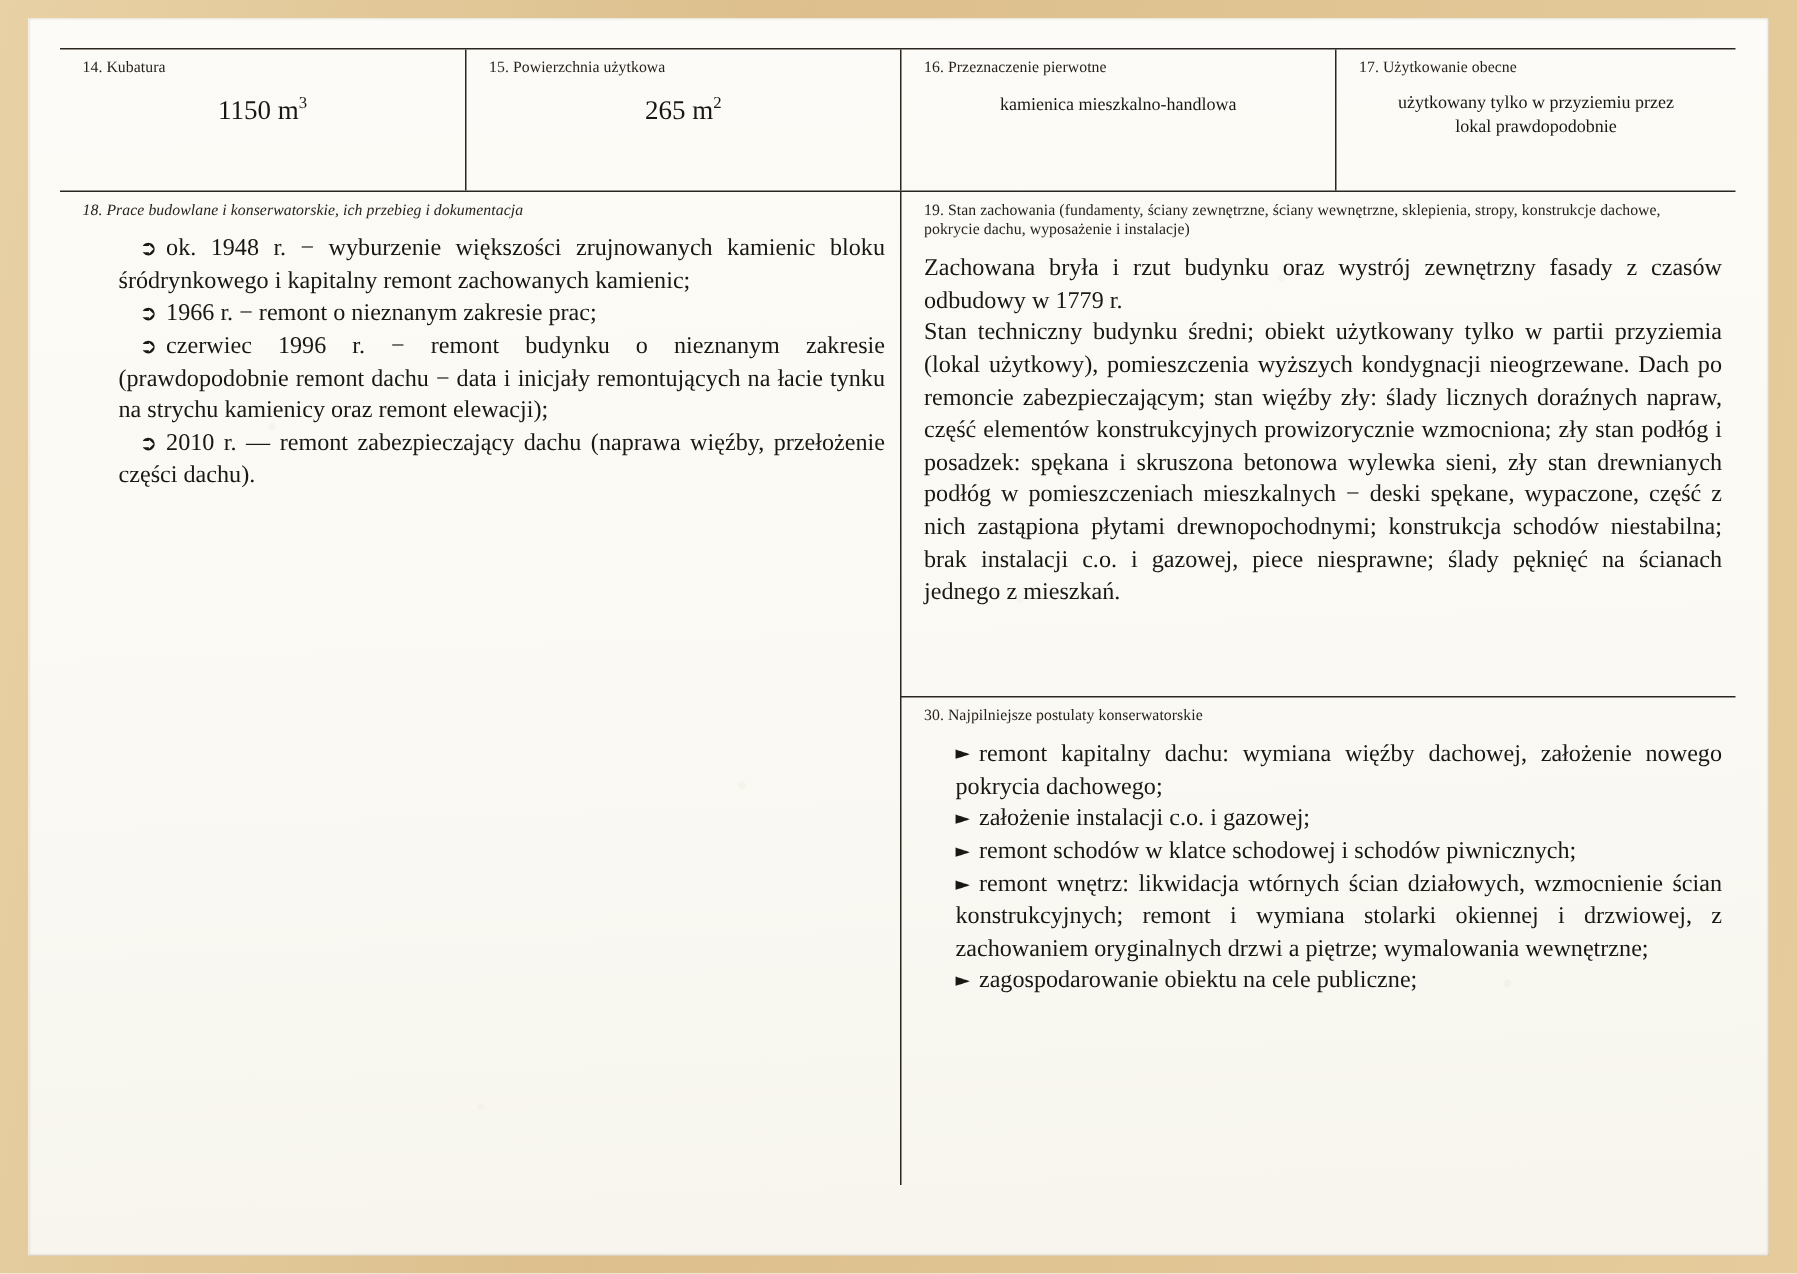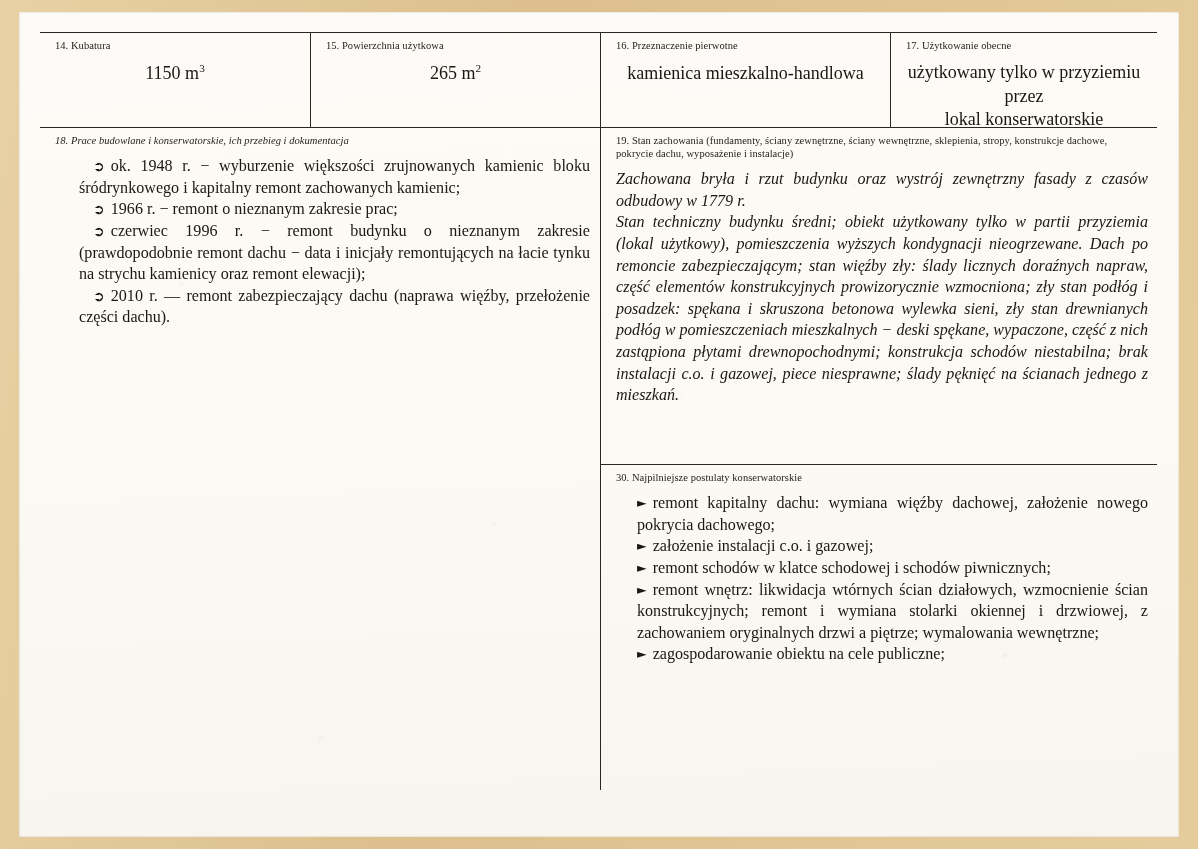--- a/index.html
+++ b/index.html
@@ -91,36 +91,36 @@
     font-size: 18px;
     line-height: 1.35;
     margin-top: 9px;
     padding: 0 8px;
   }
   .cell-value sup {
     font-size: 0.62em;
     vertical-align: super;
     line-height: 0;
   }
-  .cell-value.small { font-size: 18px; }
+  .cell-value.small { font-size: 12px; }
 
   
   .body-block {
     position: absolute;
     font-size: 16.1px;
     line-height: 1.345;
     text-align: justify;
     text-justify: inter-word;
     color: #1b1712;
   }
   .body-block p {
     margin: 0;
     text-indent: 0;
   }
-  .para-indent { text-indent: 42px; font-style: italic; }
+  .para-indent { text-indent: 42px; }
 
   .bullet-line {
     position: relative;
     padding-left: 0;
   }
   .bl-mark {
     display: inline-block;
     margin-right: 6px;
     font-size: 15px;
   }
@@ -172,21 +172,21 @@
 
       <div class="cell" style="left:561px; top:1px; width:289px; height:94px;">
         <div class="cell-label">16. Przeznaczenie pierwotne</div>
         <div class="cell-value small">kamienica mieszkalno-handlowa</div>
       </div>
 
       <div class="cell" style="left:851px; top:1px; width:266px; height:94px;">
         <div class="cell-label">17. Użytkowanie obecne</div>
         <div class="cell-value small" style="line-height:1.3;">
           <div>użytkowany tylko w przyziemiu przez</div>
-          <div>lokal konserwatorskie</div>
+          <div>lokal prawdopodobnie</div>
         </div>
       </div>
 
       <div class="cell" style="left:0px; top:96px; width:560px; height:662px;font-style:italic;">
         <div class="cell-label">18. Prace budowlane i konserwatorskie, ich przebieg i dokumentacja</div>
       </div>
 
       <div class="body-block" style="left:17px; top:123px; width:533px;">
         <p class="bullet-line hang"><span class="lead-sp"></span><span class="bl-mark arrow-c">➲</span><span>ok. 1948 r. − wyburzenie większości zrujnowanych kamienic bloku śródrynkowego i  kapitalny remont zachowanych kamienic;</span></p>
         <p class="bullet-line hang"><span class="lead-sp"></span><span class="bl-mark arrow-c">➲</span><span>1966 r. − remont o nieznanym zakresie prac;</span></p>

